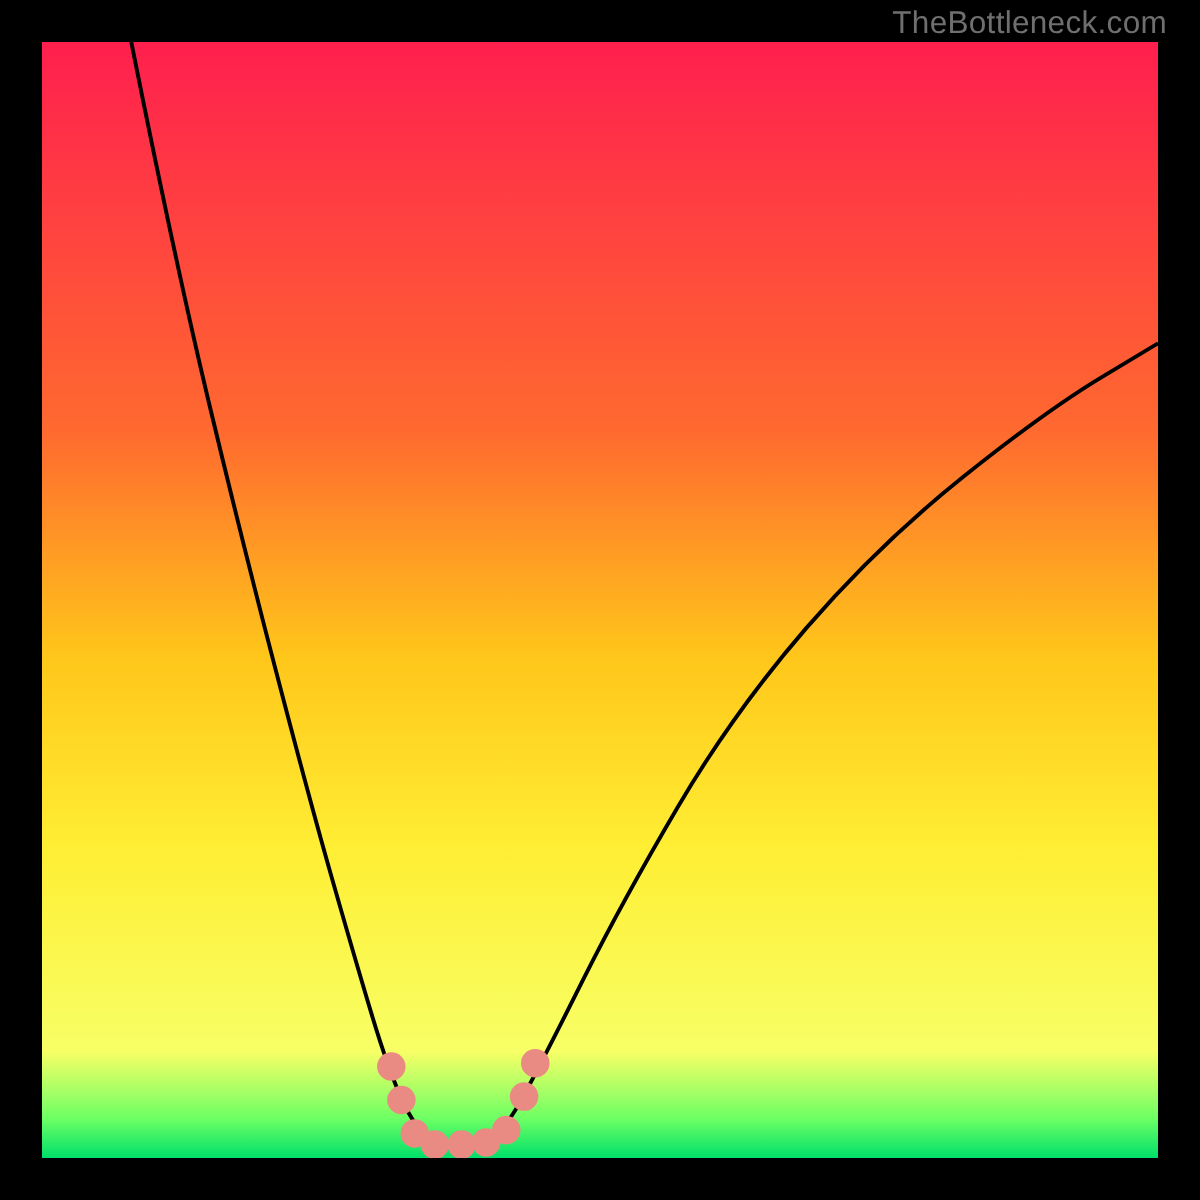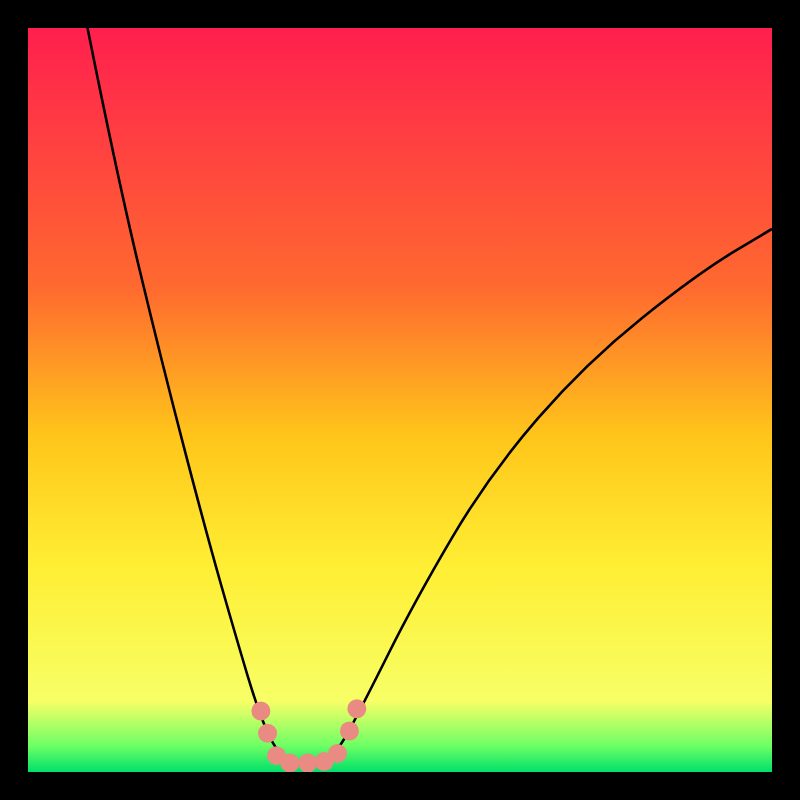--- a/index.html
+++ b/index.html
@@ -32,20 +32,21 @@
     top: 28px;
     width: 744px;
     height: 744px;
   }
   svg { display: block; }
 </style>
 </head>
 <body>
 
 <div class="frame">
+  <div class="watermark">TheBottleneck.com</div>
 
   <div class="plot">
     <svg id="chart-svg" width="744" height="744" viewBox="0 0 744 744">
       <defs>
         <linearGradient id="bg-grad" x1="0" y1="0" x2="0" y2="1">
             <stop offset="0%" stop-color="#ff1f4e"></stop>
             <stop offset="35%" stop-color="#ff6a2f"></stop>
             <stop offset="55.00000000000001%" stop-color="#ffc61a"></stop>
             <stop offset="72%" stop-color="#ffee33"></stop>
             <stop offset="90.5%" stop-color="#f7ff66"></stop>

